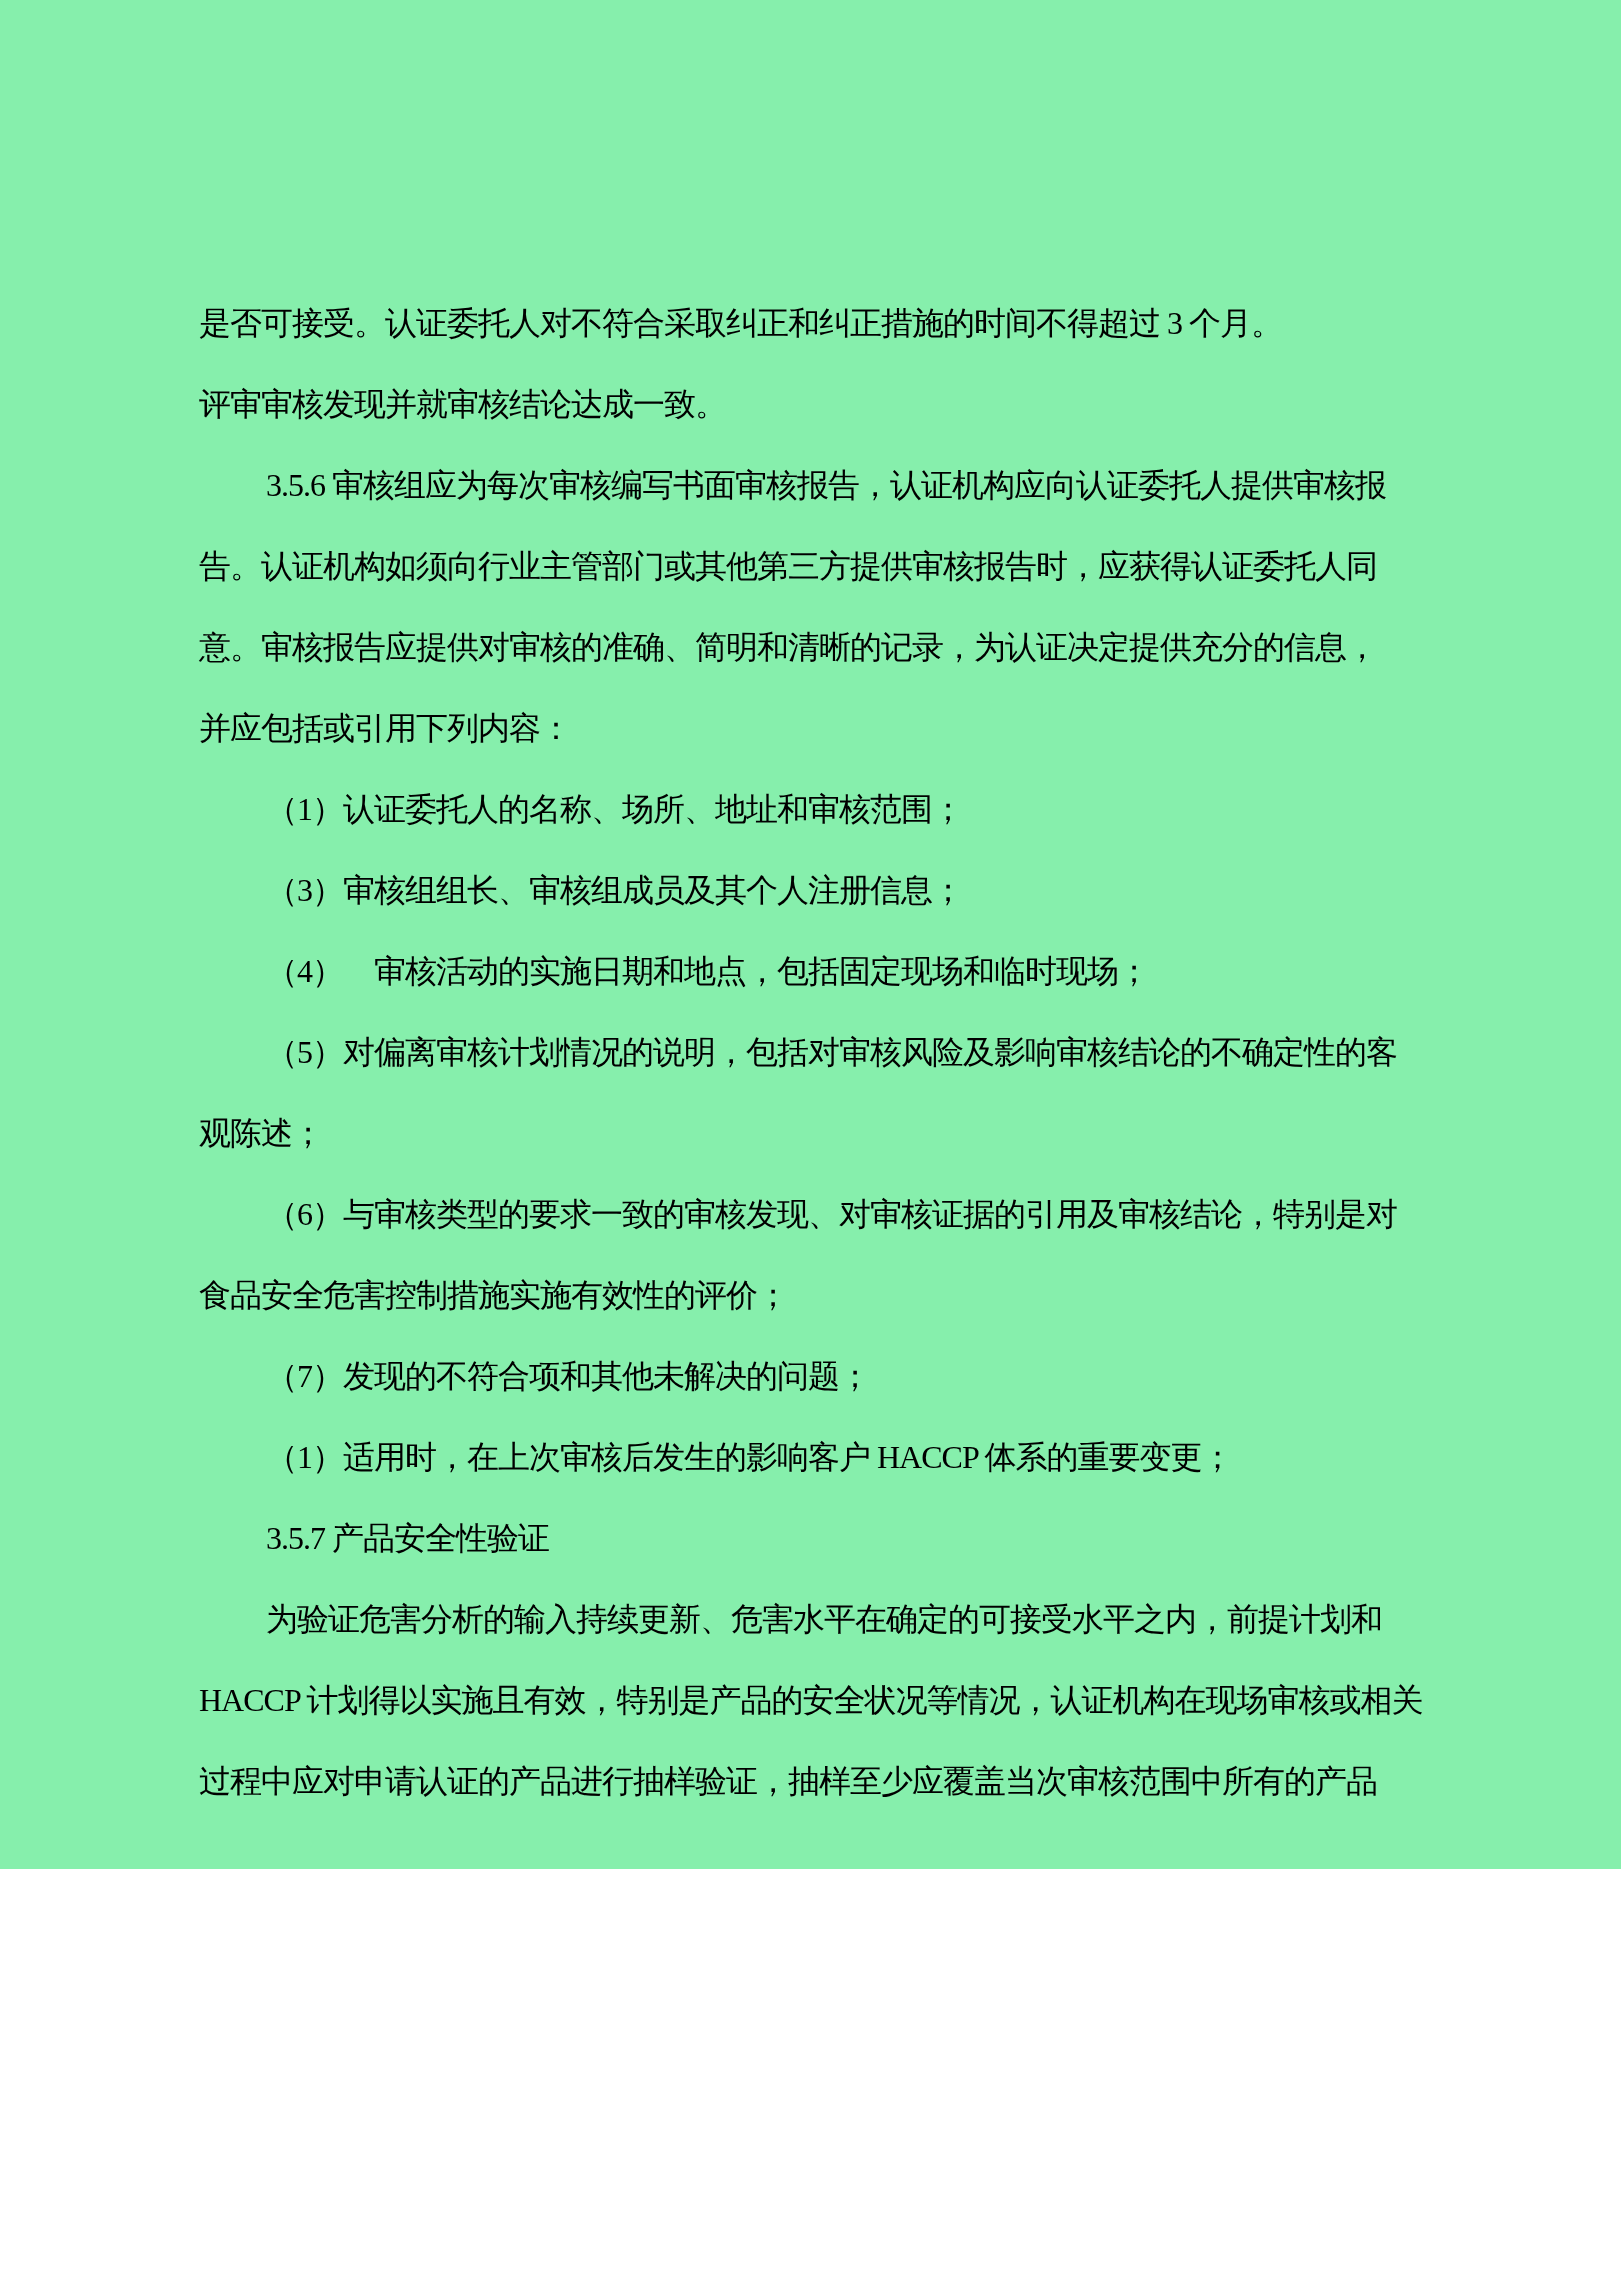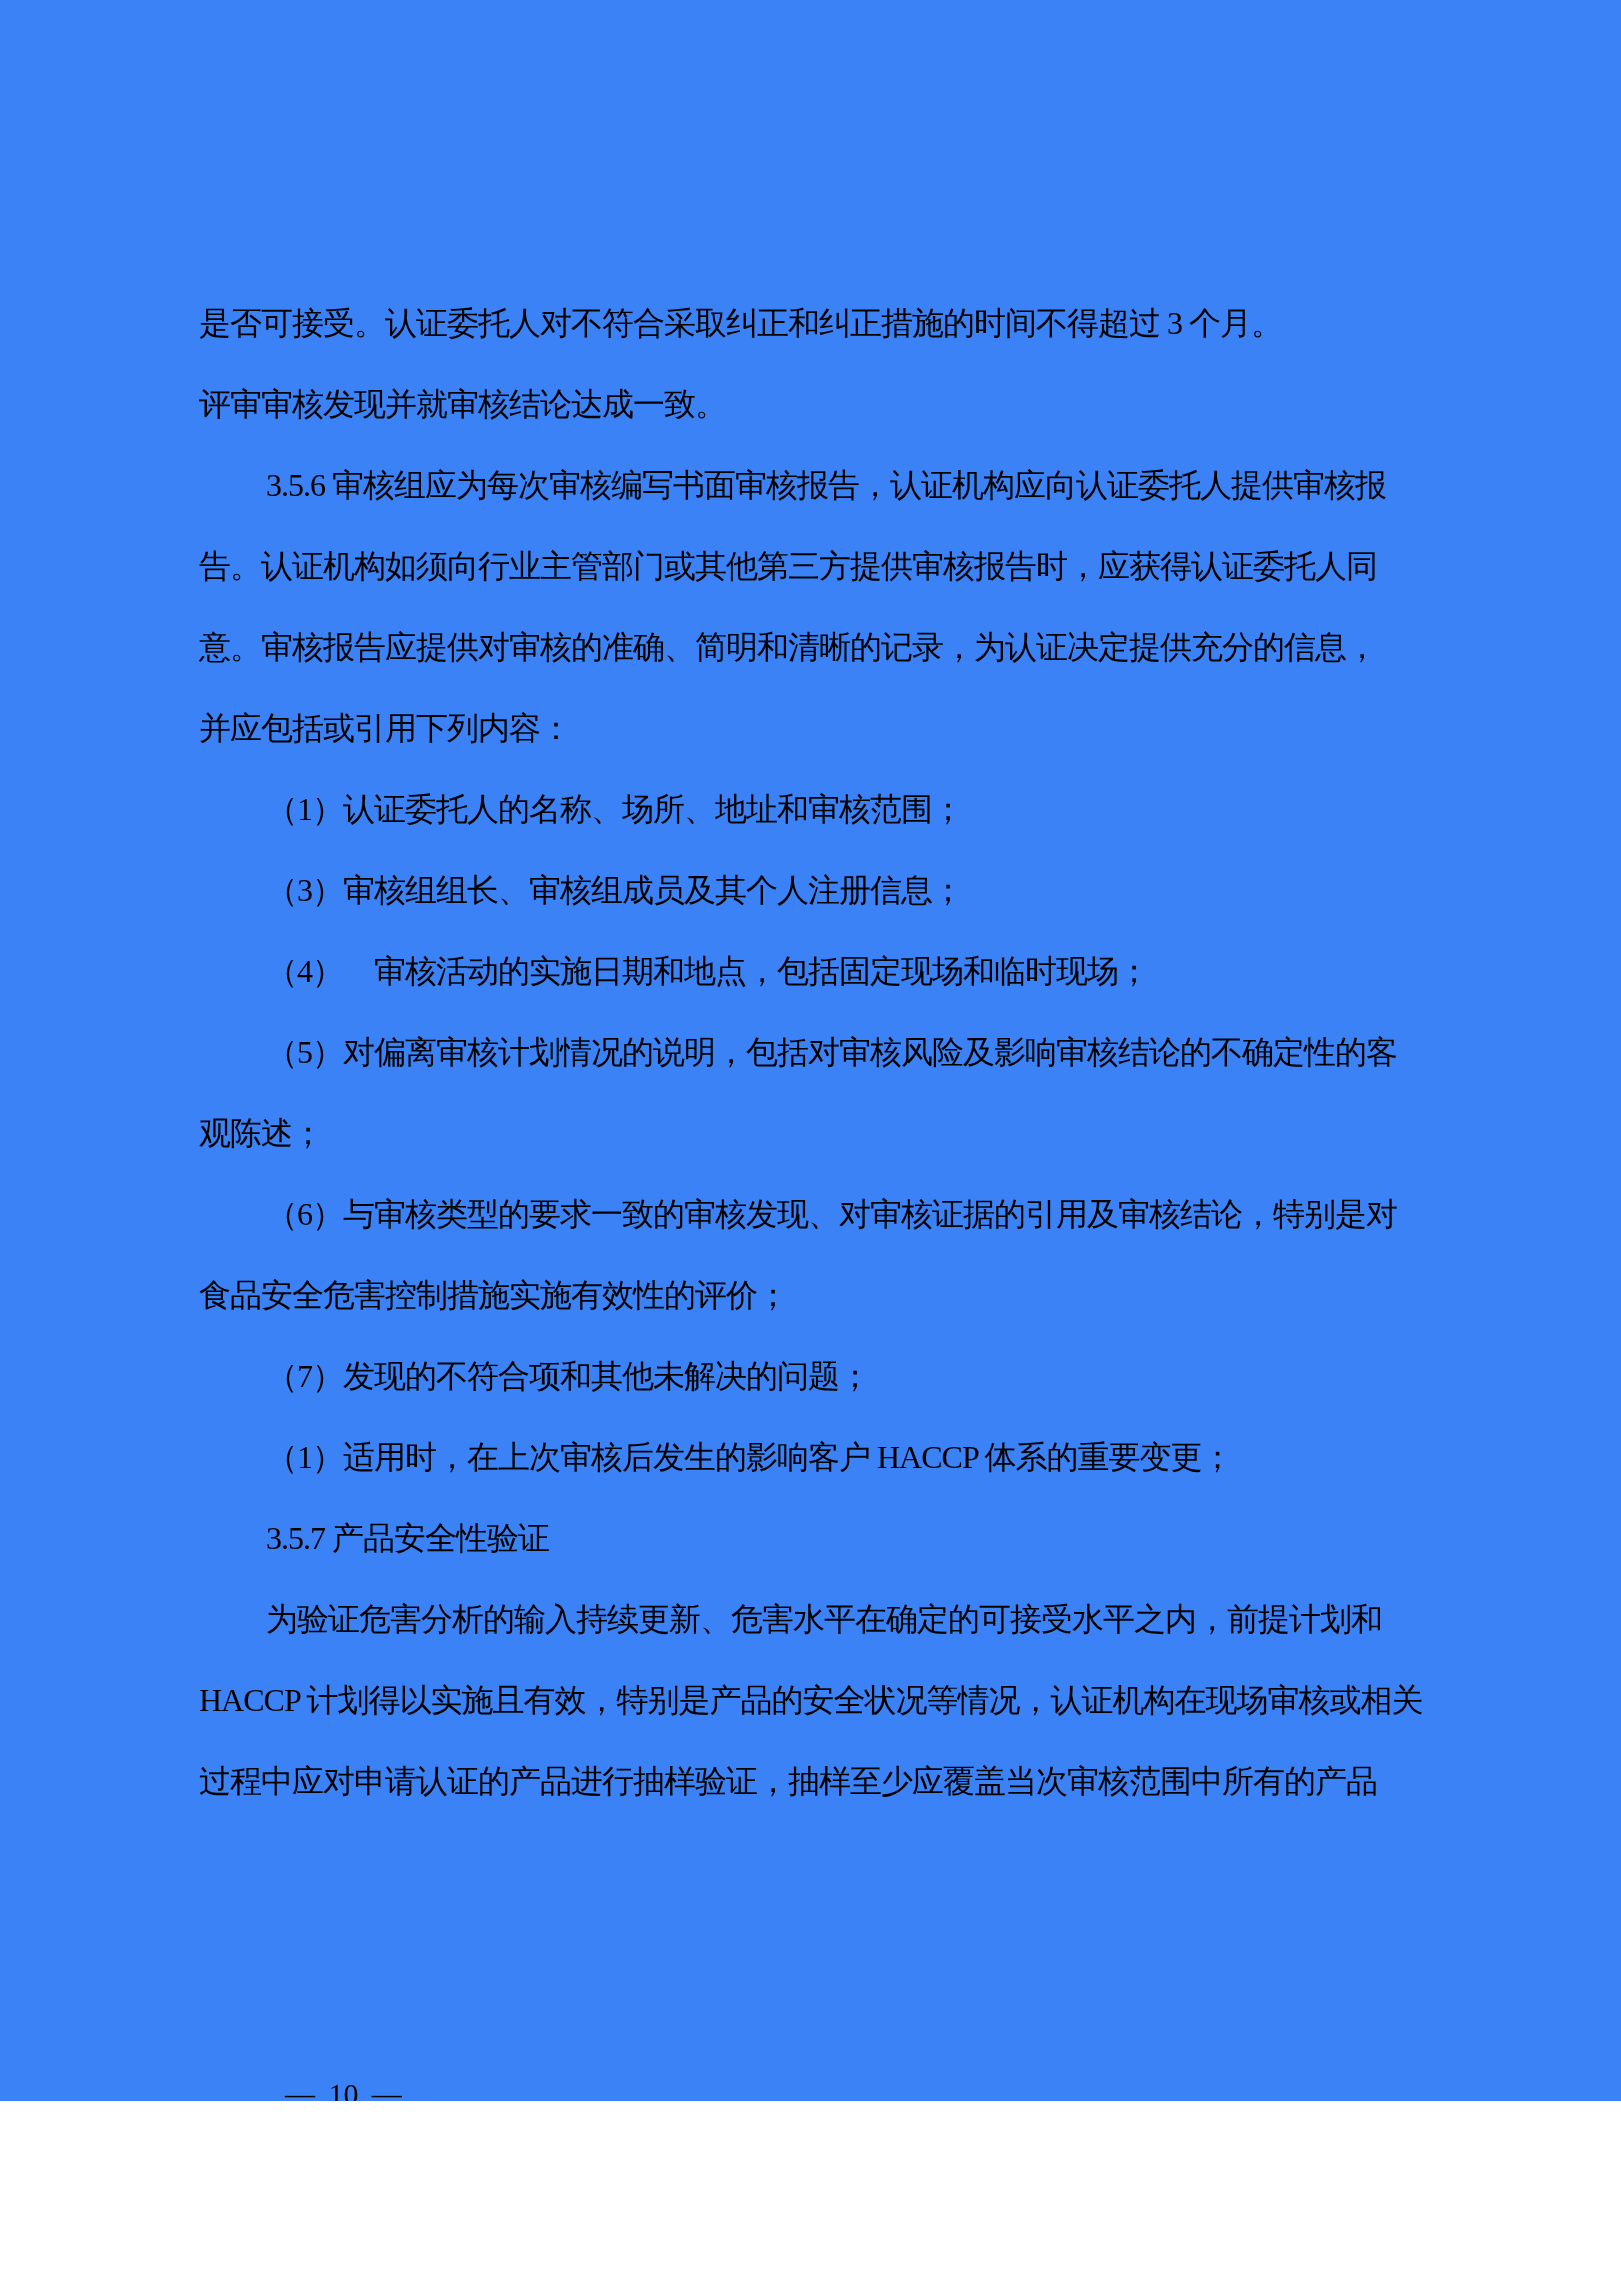--- a/index.html
+++ b/index.html
@@ -3,22 +3,22 @@
 <meta charset="utf-8">
 <style>
   html, body {
     margin: 0;
     padding: 0;
     background: #ffffff;
   }
   .page {
     position: relative;
     width: 1621px;
-    height: 2101px;
-    background: #3b82f6;
+    height: 1869px;
+    background: #86efac;
     overflow: hidden;
     font-family: "Liberation Serif", "DejaVu Serif", serif;
     color: #000000;
   }
   .textblock {
     position: absolute;
     left: 199px;
     top: 283px;
     width: 1304px;
   }

